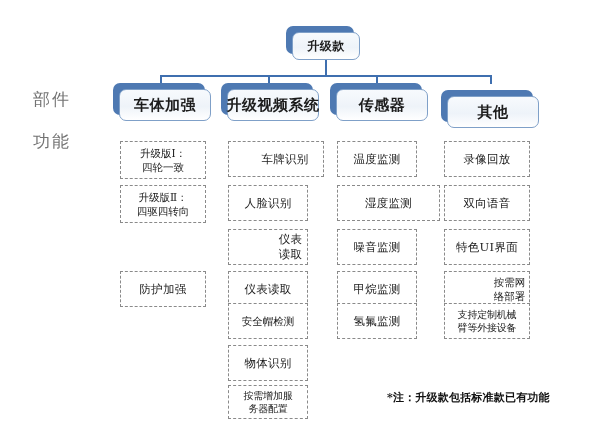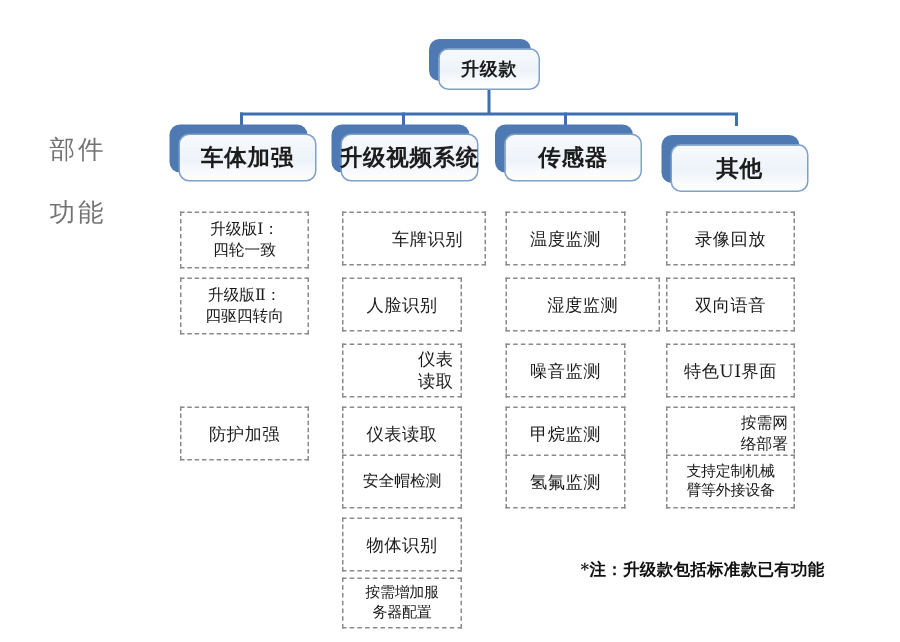--- a/index.html
+++ b/index.html
@@ -97,21 +97,21 @@
     letter-spacing: 0.3px;
     white-space: pre-line;
   }
   .leaf.small span { font-size: 10.5px; line-height: 14px; letter-spacing: 0; }
   .leaf.tiny  span { font-size: 10px;  line-height: 13.5px; letter-spacing: -0.2px; }
 
   
   #footnote {
     position: absolute;
     left: 387px;
-    top: 372px;
+    top: 390px;
     font-family: "DejaVu Serif", "Liberation Serif", serif;
     font-size: 11px;
     font-weight: 700;
     color: #111111;
     white-space: nowrap;
     letter-spacing: 0.2px;
   }
 </style>
 </head>
 <body>

